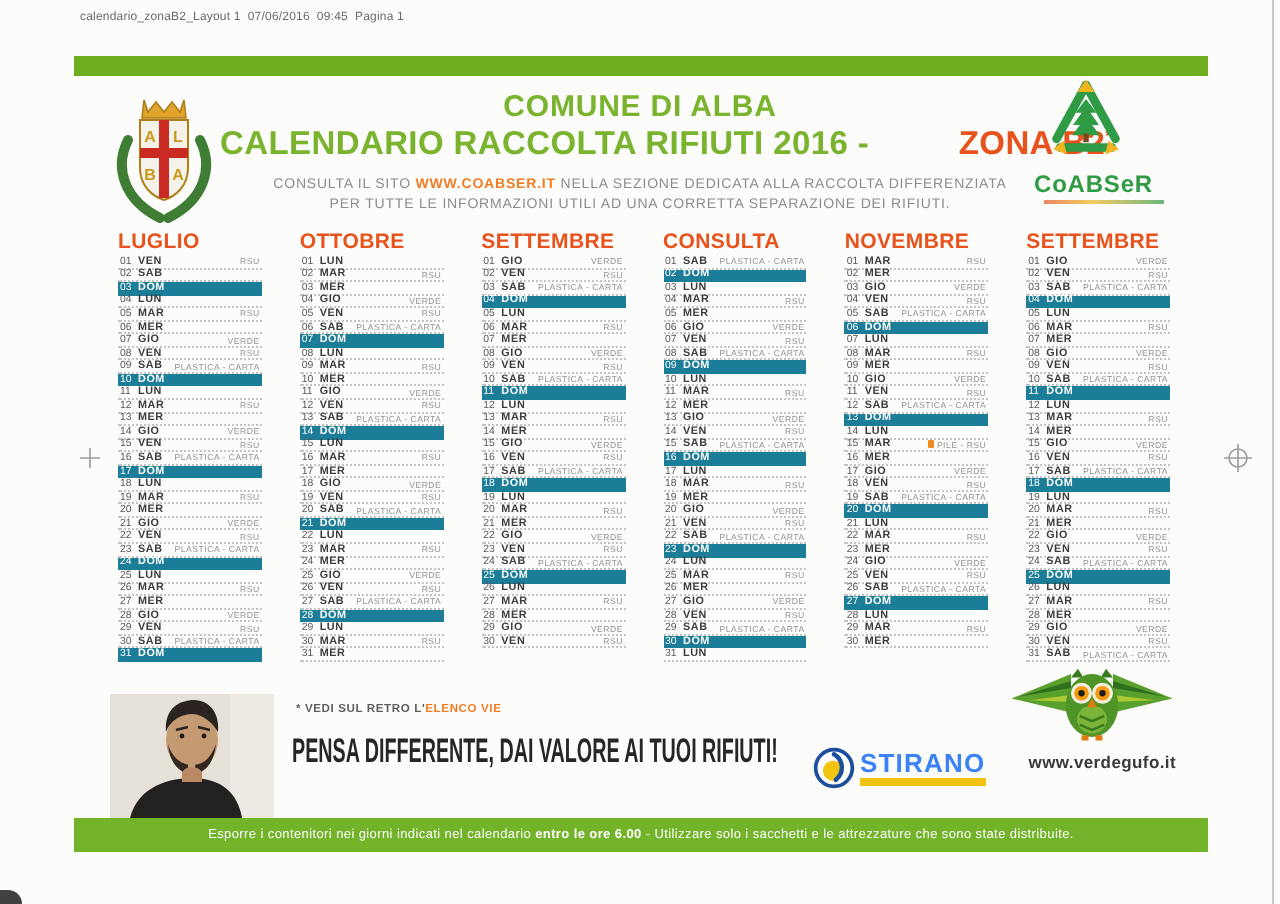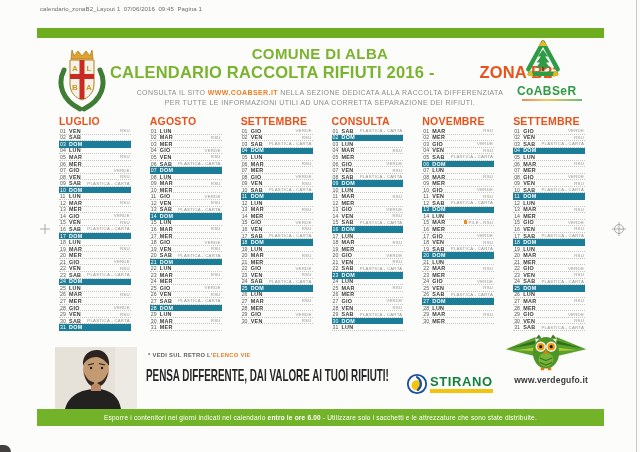--- a/index.html
+++ b/index.html
@@ -42,21 +42,21 @@
   .photo{position:absolute;left:55px;top:347px;width:82px;height:62px;overflow:hidden;}
 
   .footnote{position:absolute;left:148px;top:352px;font-size:5.8px;font-weight:bold;
             color:#5f5f5f;letter-spacing:.3px;}
   .footnote .orange{color:#ef7d26;}
 
   .slogan{position:absolute;left:146px;top:366px;font-size:17px;font-weight:bold;color:#262626;
           white-space:nowrap;transform:scaleX(.58);transform-origin:left center;}
 
   .stirano{position:absolute;left:406px;top:372px;display:flex;align-items:center;gap:2px;}
-  .stirano-name{font-size:13px;font-weight:bold;color:#15803d;letter-spacing:.6px;line-height:13px;}
+  .stirano-name{font-size:13px;font-weight:bold;color:#3b82f6;letter-spacing:.6px;line-height:13px;}
   .stirano-band{height:3.5px;background:#f2c40f;margin-top:1px;}
 
   .verdegufo{position:absolute;left:496px;top:331px;width:92px;text-align:right;}
   .verdegufo-site{font-size:8.5px;font-weight:bold;color:#3a3a3a;letter-spacing:.2px;}
 
   .footer-bar{position:absolute;left:37px;top:409px;width:567px;height:17px;background:#72b32a;
               color:#fff;font-size:6.5px;line-height:17px;text-align:center;letter-spacing:.2px;}
 
   .reg-left{position:absolute;left:40px;top:224px;}
   .reg-right{position:absolute;left:612px;top:222px;}
@@ -250,21 +250,21 @@
           <span class="d-num">30</span>
           <span class="d-abbr">SAB</span>
           <span class="d-waste">PLASTICA - CARTA</span>
         </div>
         <div class="day-row dom">
           <span class="d-num">31</span>
           <span class="d-abbr">DOM</span>
         </div>
       </div>
       <div class="month-col">
-        <div class="month-name">AGOSTO</div>
+        <div class="month-name">OTTOBRE</div>
         <div class="day-row">
           <span class="d-num">01</span>
           <span class="d-abbr">LUN</span>
         </div>
         <div class="day-row">
           <span class="d-num">02</span>
           <span class="d-abbr">MAR</span>
           <span class="d-waste">RSU</span>
         </div>
         <div class="day-row">

